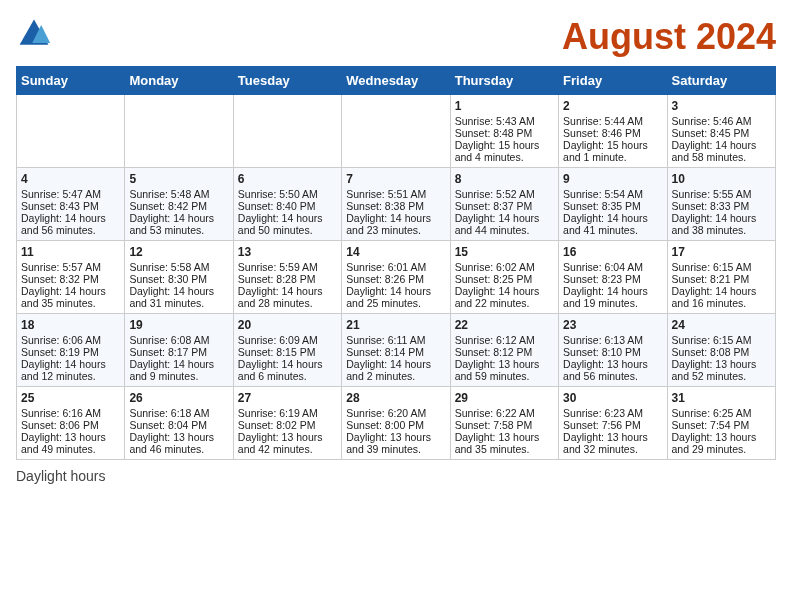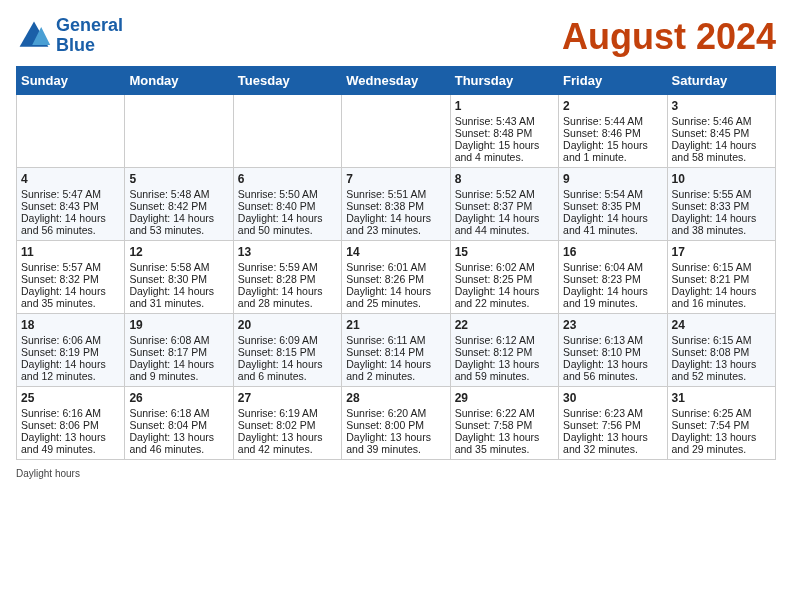--- a/index.html
+++ b/index.html
@@ -73,39 +73,35 @@
     }
     .day-num {
       font-weight: bold;
       font-size: 12px;
       margin-bottom: 2px;
     }
     .empty-cell {
       background: #fff !important;
     }
     .footer-note {
-      font-size: 10px;
+      font-size: 14px;
       color: #444;
       margin-top: 8px;
       text-align: left;
     }
   </style>
 </head>
 <body>
 
 <div class="header">
   <div class="logo">
     <svg class="logo-icon" viewBox="0 0 40 40">
       <polygon points="20,4 36,32 4,32" fill="#1a5fa8"></polygon>
       <polygon points="28,10 38,30 18,30" fill="#4a9fd4"></polygon>
     </svg>
-    <div class="logo-text">
-      <div><span class="blue">General</span></div>
-      <div><span class="blue">Blue</span></div>
-    </div>
   </div>
   <div class="title-block">
     <div class="main-title">August 2024</div>
   </div>
 </div>
 
 <table class="calendar">
   <thead>
     <tr>
     <th>Sunday</th>

